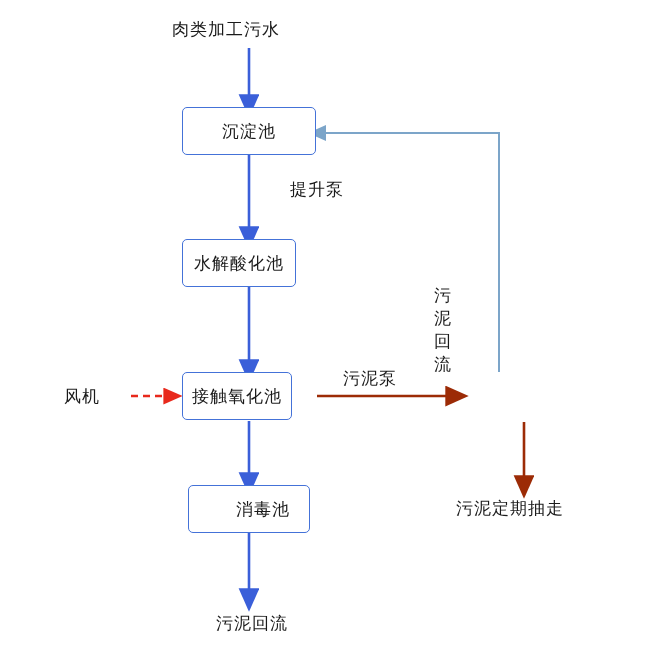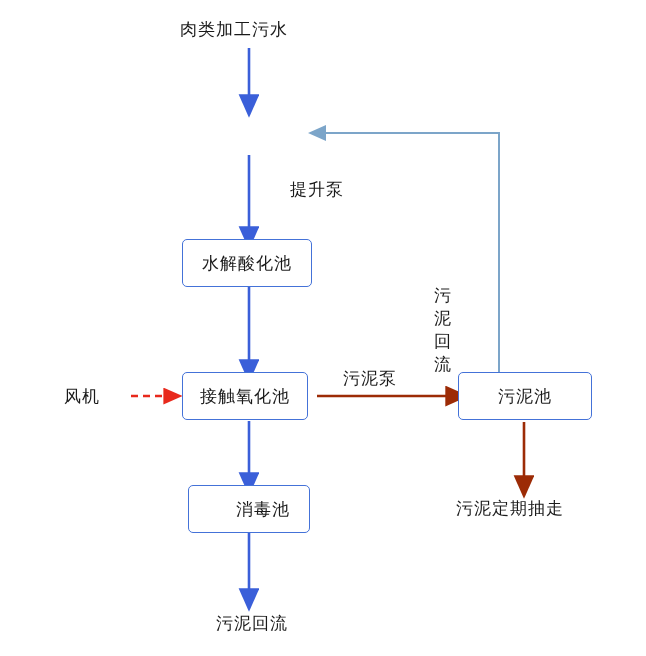--- a/index.html
+++ b/index.html
@@ -85,42 +85,42 @@
 
     <line x1="131" y1="396" x2="173" y2="396" stroke="#e8291c" stroke-width="2.4" stroke-dasharray="7,5" marker-end="url(#ah-red)"></line>
 
     <line x1="317" y1="396" x2="457" y2="396" stroke="#9c2b06" stroke-width="2.6" marker-end="url(#ah-dark)"></line>
 
     <line x1="524" y1="422" x2="524" y2="487" stroke="#9c2b06" stroke-width="2.6" marker-end="url(#ah-dark)"></line>
 
     <polyline points="499,372 499,133 317,133" fill="none" stroke="#7ca5c9" stroke-width="2" marker-end="url(#ah-return)"></polyline>
   </svg>
 
-  <div class="label" style="left:180px; top:18px;text-align:center;">肉类加工污水</div>
+  <div class="label" style="left:172px; top:18px;text-align:center;">肉类加工污水</div>
 
+  <div class="node" style="left:182px; top:107px; width:134px; height:48px;">
+    <span>沉淀池</span>
+  </div>
 
   <div class="label" style="left:290px; top:178px;">提升泵</div>
 
-  <div class="node" style="left:182px; top:239px; width:130px; height:48px;">
+  <div class="node" style="left:182px; top:239px; width:114px; height:48px;">
     <span>水解酸化池</span>
   </div>
 
-  <div class="node" style="left:182px; top:372px; width:126px; height:48px;">
+  <div class="node" style="left:182px; top:372px; width:110px; height:48px;">
     <span>接触氧化池</span>
   </div>
 
   <div class="label" style="left:64px; top:385px;">风机</div>
 
   <div class="label" style="left:343px; top:367px;">污泥泵</div>
 
   <div class="label vertical" style="left:434px; top:285px;">污泥回流</div>
 
-  <div class="node" style="left:458px; top:372px; width:134px; height:48px;">
-    <span>污泥池</span>
-  </div>
 
   <div class="label" style="left:456px; top:497px;">污泥定期抽走</div>
 
   <div class="node" style="left:188px; top:485px; width:122px; height:48px;padding-left:28px;">
     <span>消毒池</span>
   </div>
 
   <div class="label" style="left:216px; top:612px;">污泥回流</div>
 
 </div>

